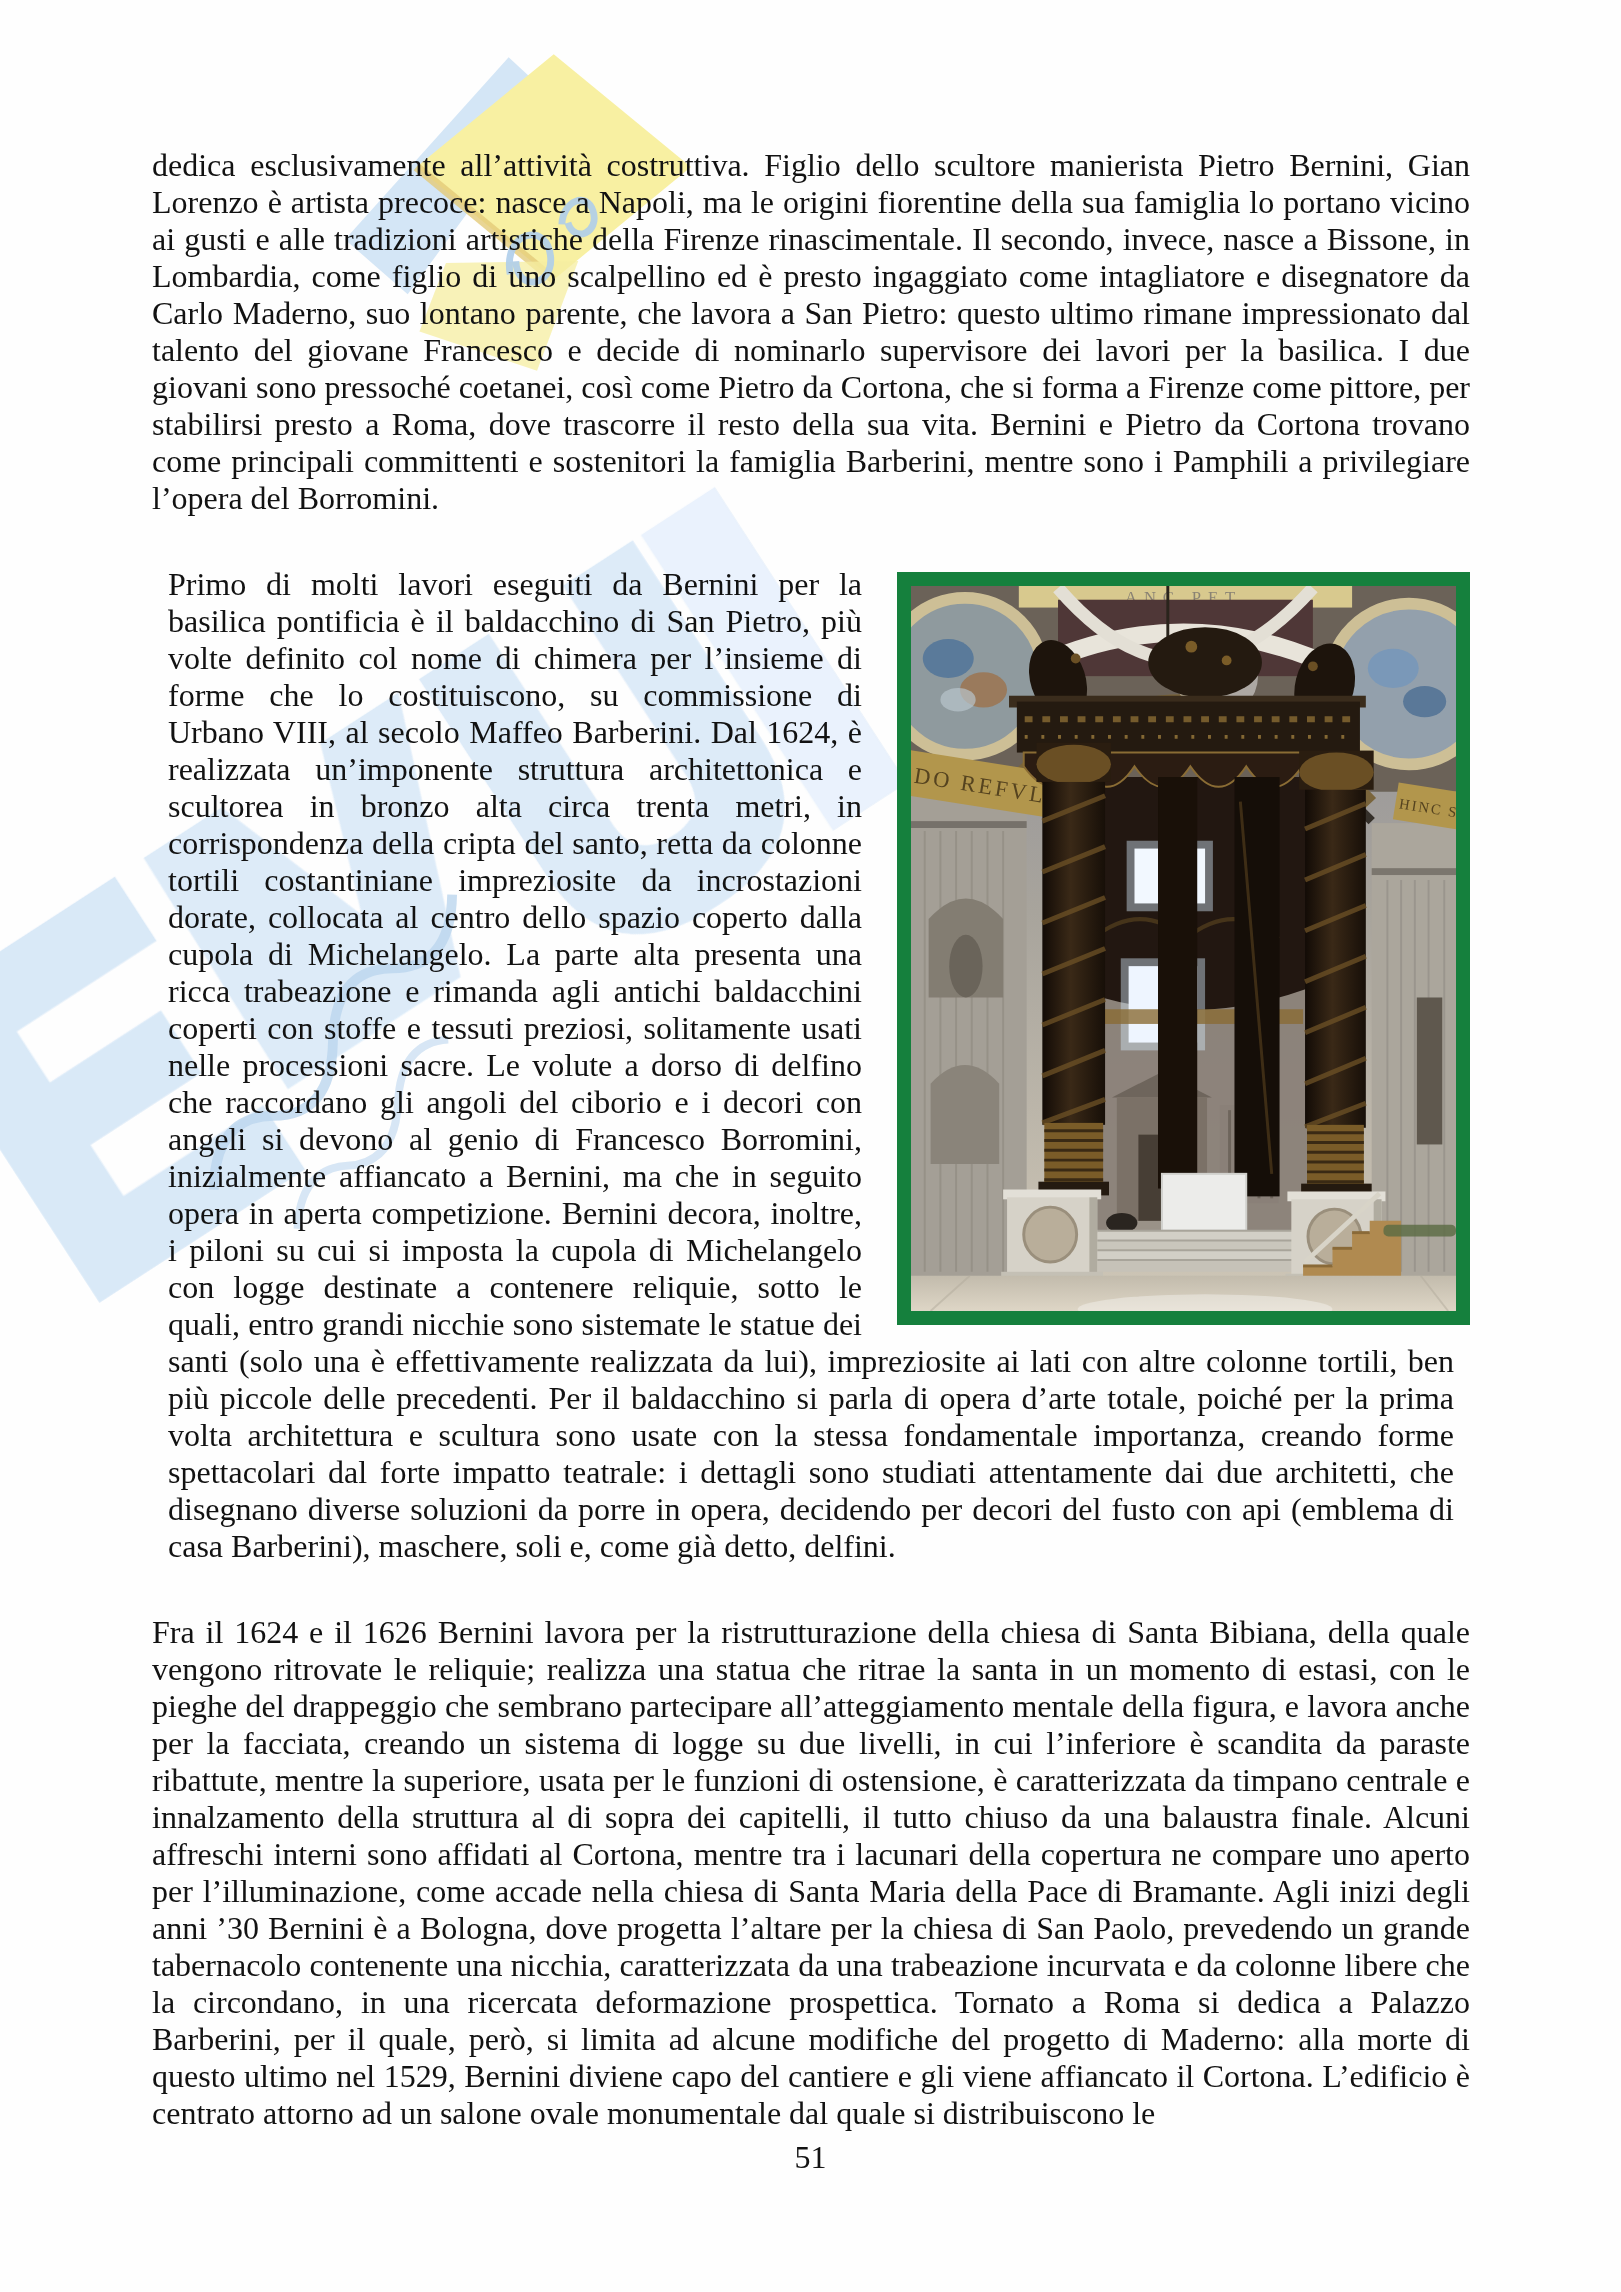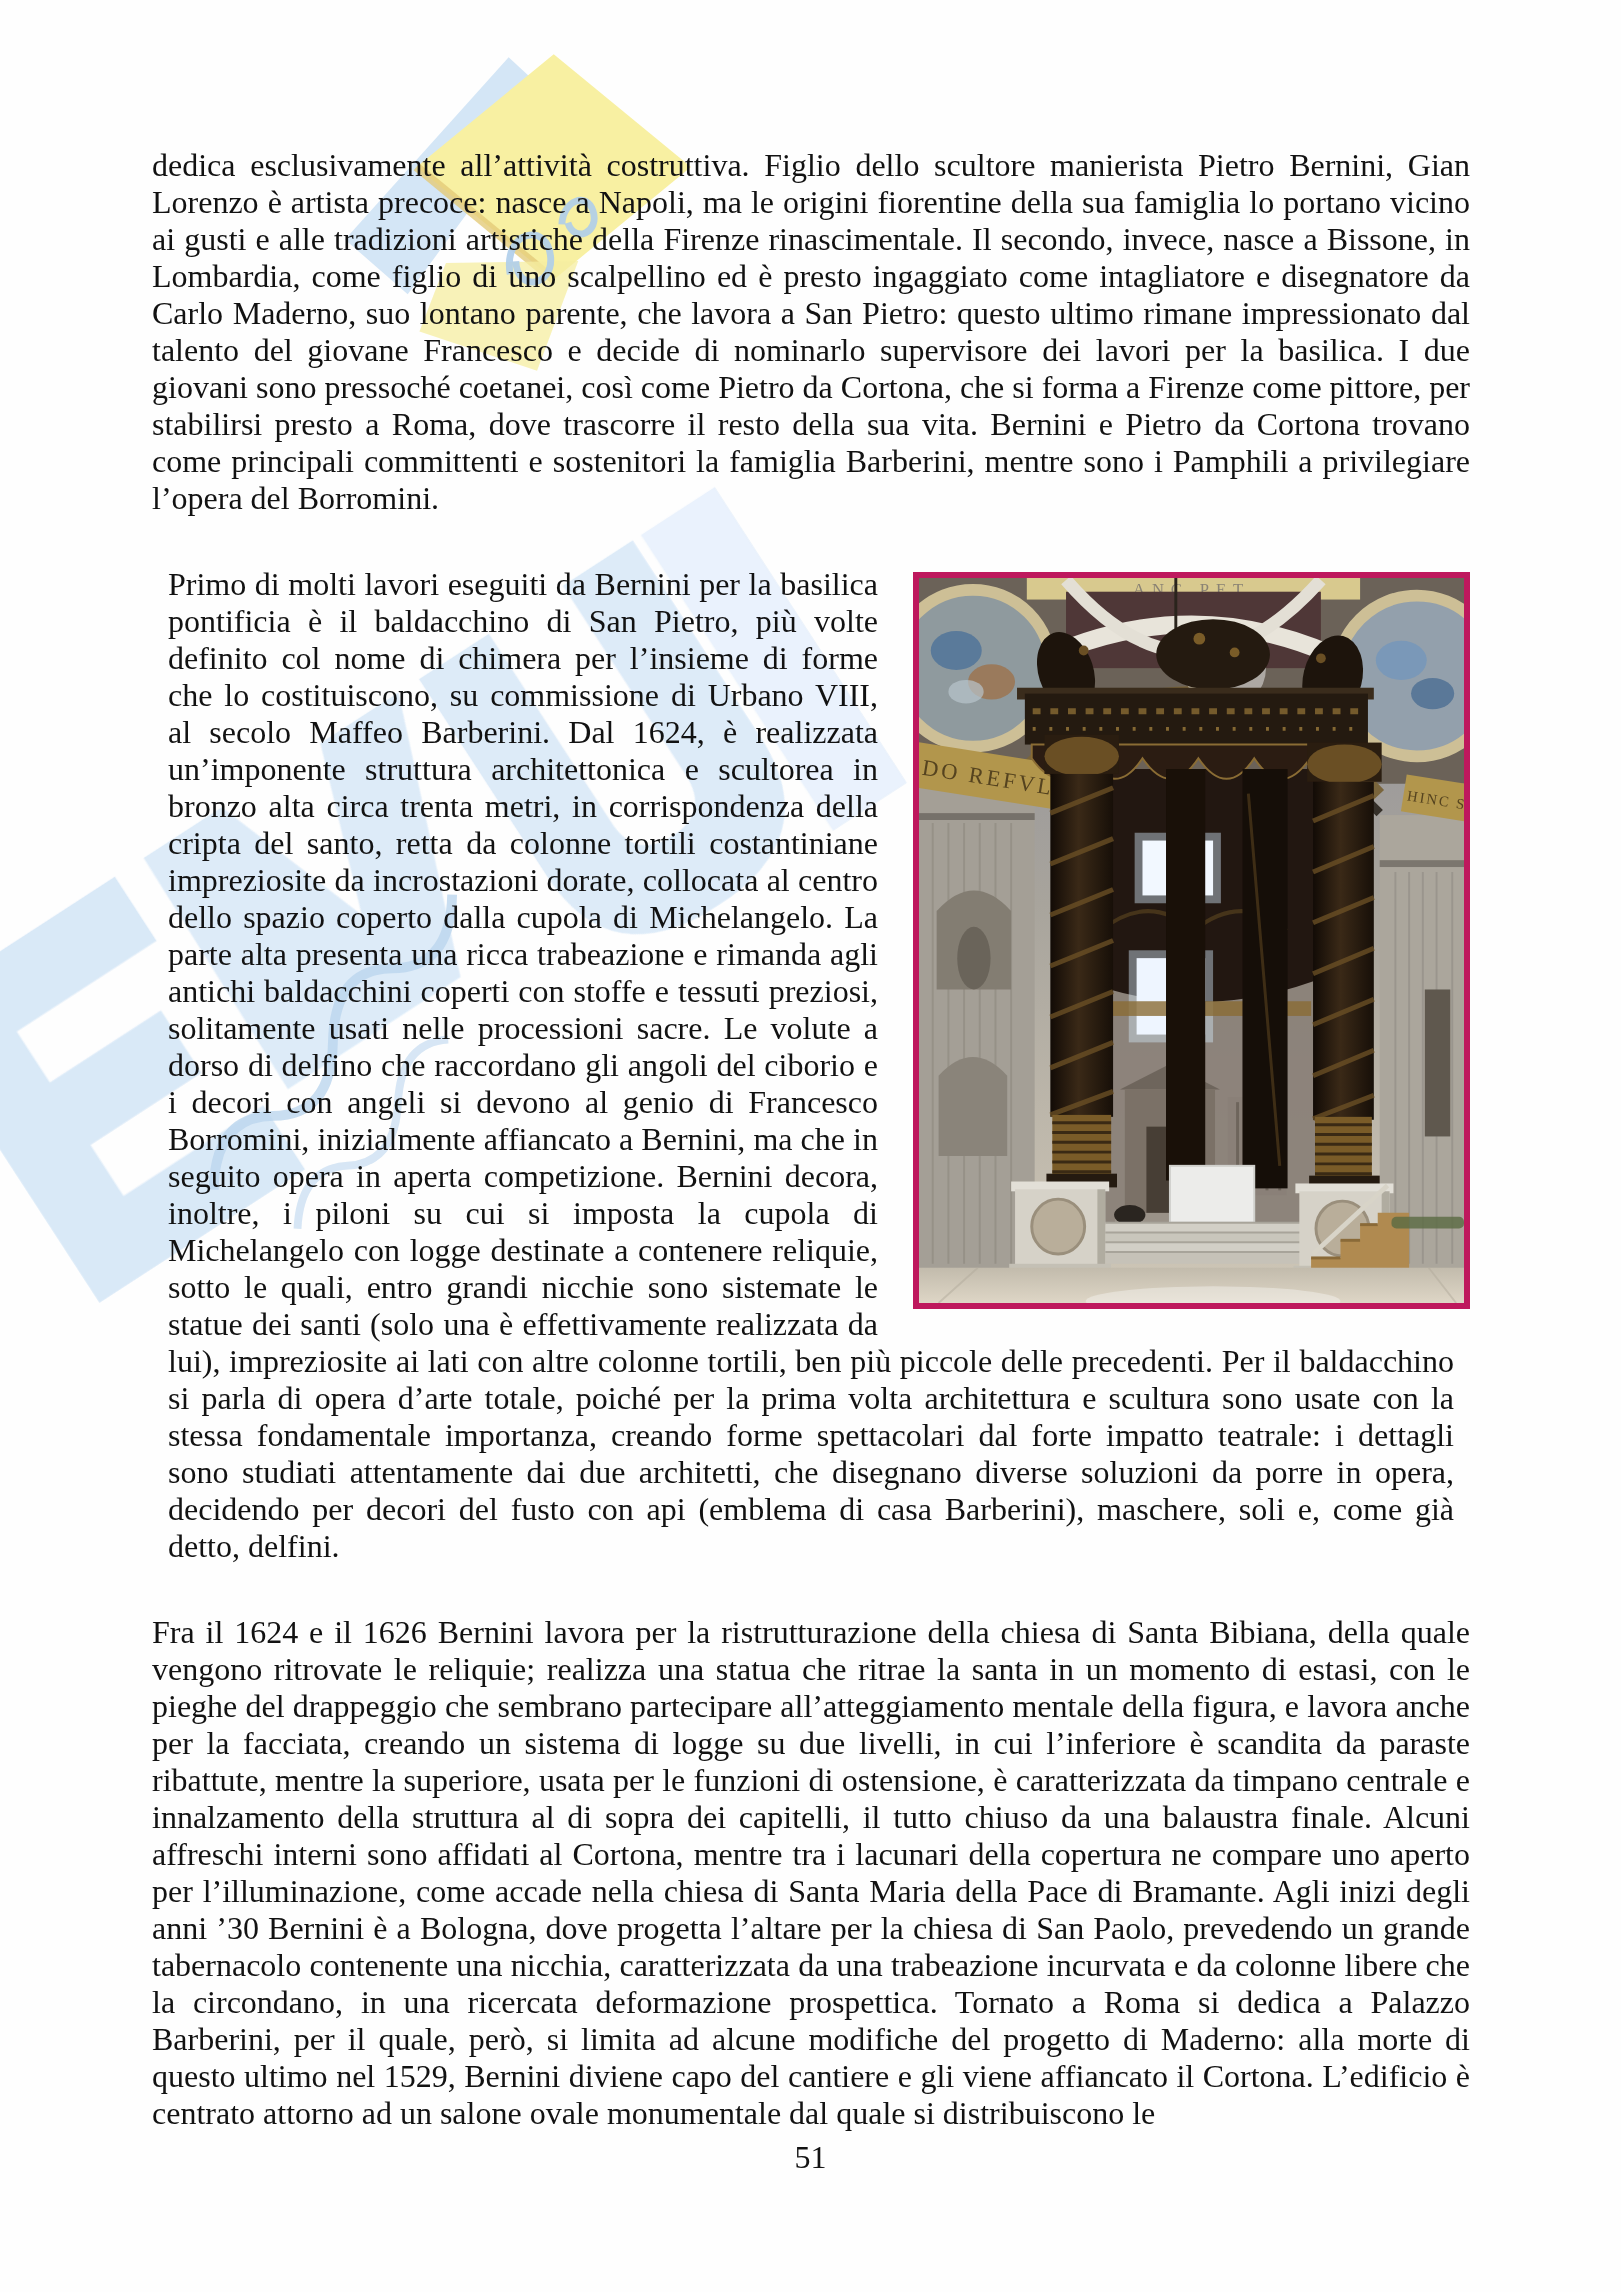--- a/index.html
+++ b/index.html
@@ -11,22 +11,22 @@
   .sheet{position:absolute;inset:0;background:#fefefe;}
   .watermark{position:absolute;left:0;top:0;width:1621px;height:2293px;z-index:0;pointer-events:none;}
   .textblock{
     position:absolute;left:152px;top:147px;width:1318px;z-index:2;
     font-size:32px;line-height:37px;text-align:justify;
   }
   .textblock p{margin:0 0 49px 0;}
   .para-with-figure{margin:0 0 49px 0;}
   .para-with-figure p{margin:16px;}
   figure.photo{
-    float:right;width:545px;height:725px;margin:5.9px 0 13.7px 35px;padding:6px;
-    background:#be185d;
+    float:right;width:545px;height:725px;margin:5.9px 0 13.7px 35px;padding:14px;
+    background:#15803d;
   }
   figure.photo svg{display:block;width:545px;height:725px;}
   .pagenum{
     position:absolute;left:0;top:2139px;width:1621px;text-align:center;z-index:2;
     font-size:32px;line-height:37px;
   }
 </style>
 </head>
 <body>
 

